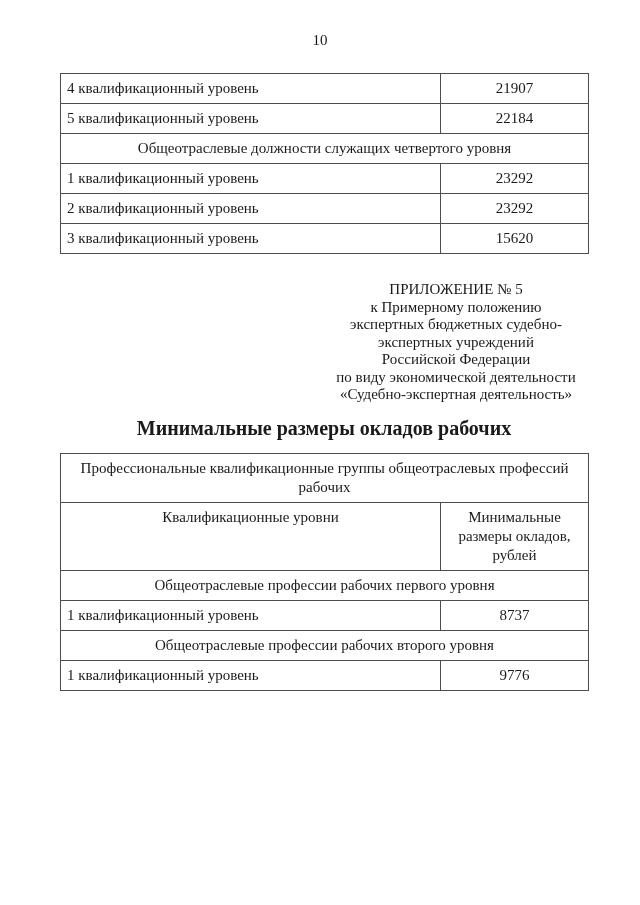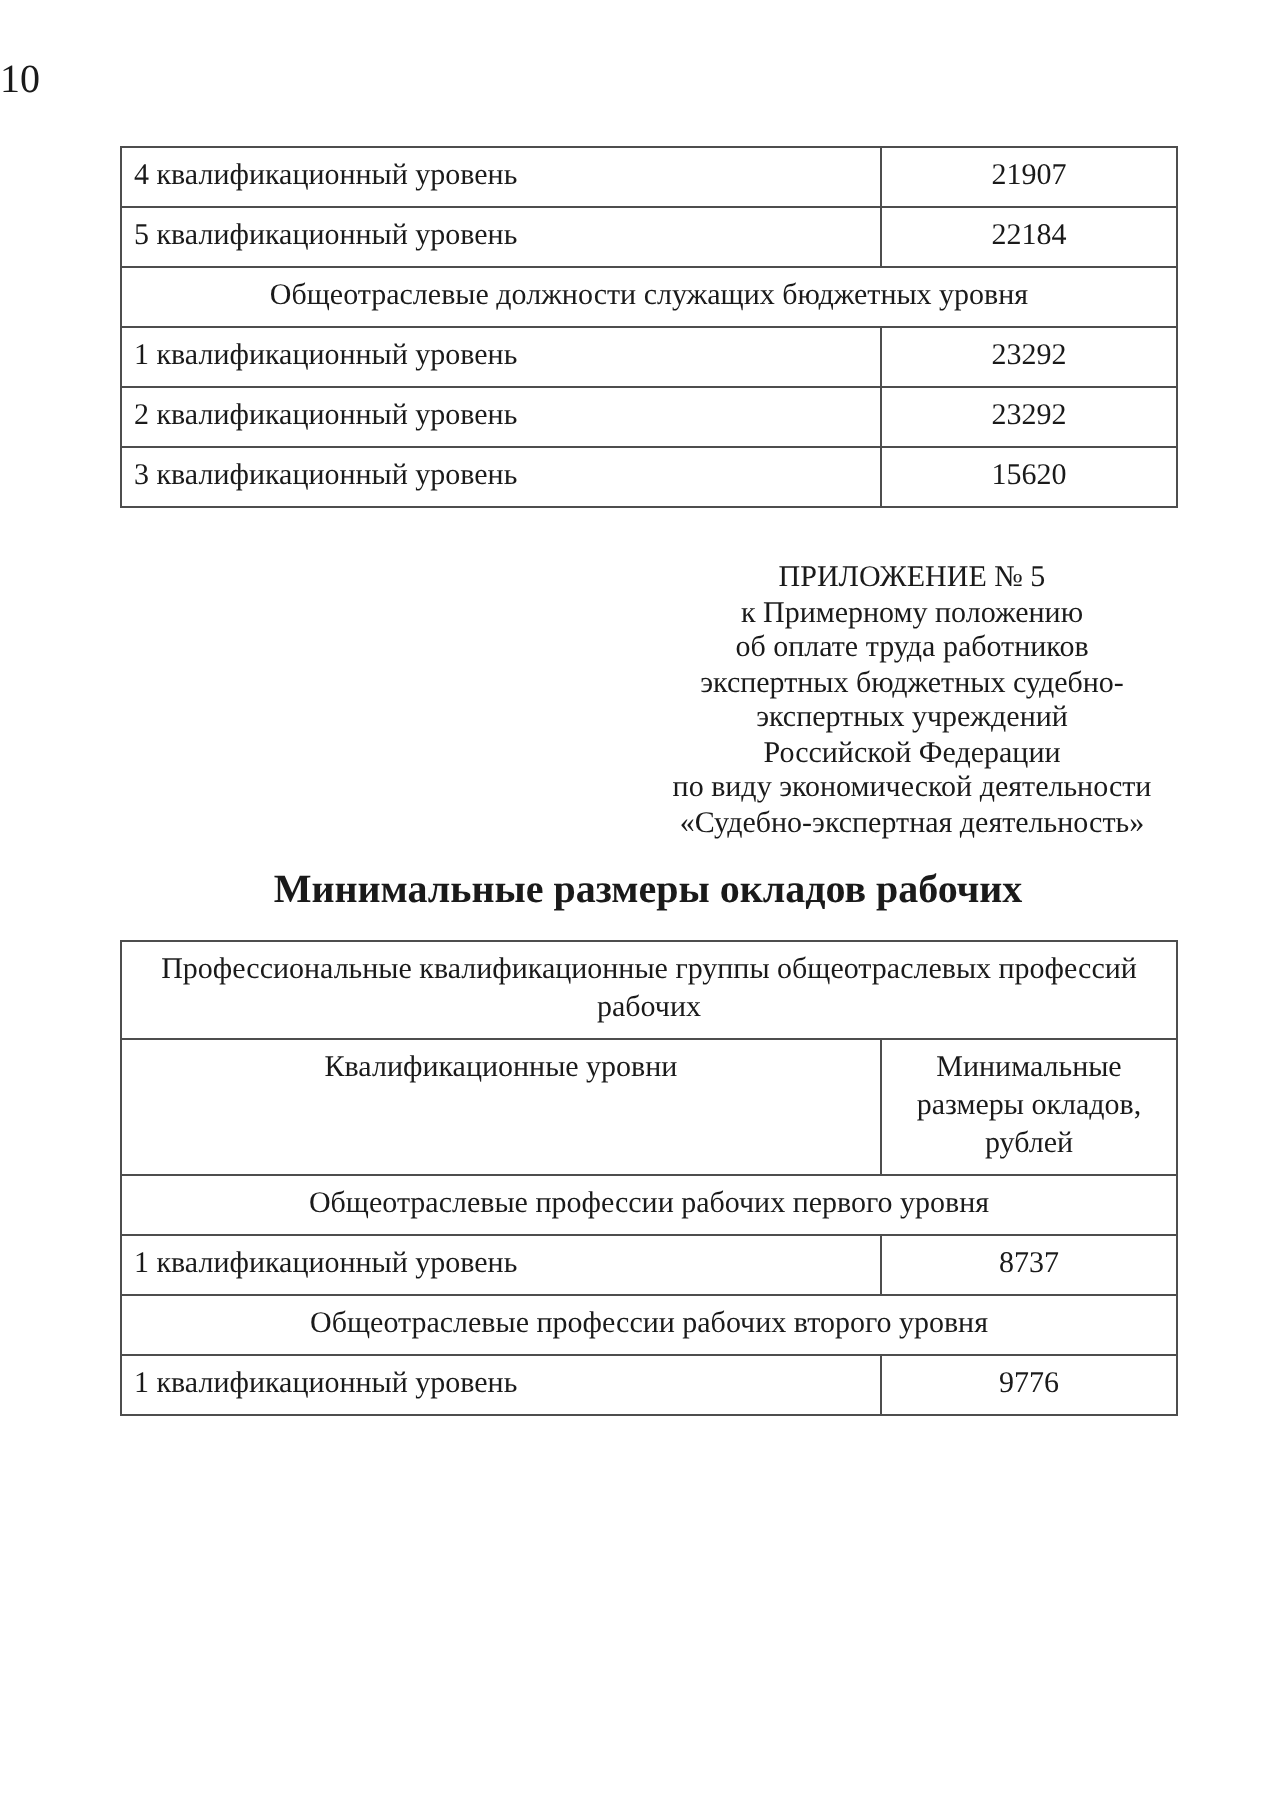--- a/index.html
+++ b/index.html
@@ -15,21 +15,22 @@
     overflow: hidden;
   }
   .page {
     position: relative;
     width: 640px;
     height: 905px;
     background: #ffffff;
   }
   .page-number {
     padding-top: 31px;
-    font-size: 20px;
+    text-align: center;
+    font-size: 15px;
     line-height: 18px;
   }
   table.doc-table {
     border-collapse: collapse;
     table-layout: fixed;
     width: 528px;
     margin-left: 60px;
     font-size: 15px;
     padding-left: 27px;
   }
@@ -99,41 +100,40 @@
     <tbody>
       <tr>
         <td class="cell-label">4 квалификационный уровень</td>
         <td class="cell-value">21907</td>
       </tr>
       <tr>
         <td class="cell-label">5 квалификационный уровень</td>
         <td class="cell-value">22184</td>
       </tr>
       <tr>
-        <td class="cell-section" colspan="2">Общеотраслевые должности служащих бюджетных уровня</td>
+        <td class="cell-section" colspan="2">Общеотраслевые должности служащих четвертого уровня</td>
       </tr>
       <tr>
         <td class="cell-label">1 квалификационный уровень</td>
         <td class="cell-value">23292</td>
       </tr>
       <tr>
         <td class="cell-label">2 квалификационный уровень</td>
         <td class="cell-value">23292</td>
       </tr>
       <tr>
         <td class="cell-label">3 квалификационный уровень</td>
         <td class="cell-value">15620</td>
       </tr>
     </tbody>
   </table>
 
   <div class="appendix">
     <div>ПРИЛОЖЕНИЕ № 5</div>
     <div>к Примерному положению</div>
-    <div>об оплате труда работников</div>
     <div>экспертных бюджетных судебно-</div>
     <div>экспертных учреждений</div>
     <div>Российской Федерации</div>
     <div>по виду экономической деятельности</div>
     <div>«Судебно-экспертная деятельность»</div>
   </div>
 
   <div class="section-title">Минимальные размеры окладов рабочих</div>
 
   <table class="doc-table tbl2">

